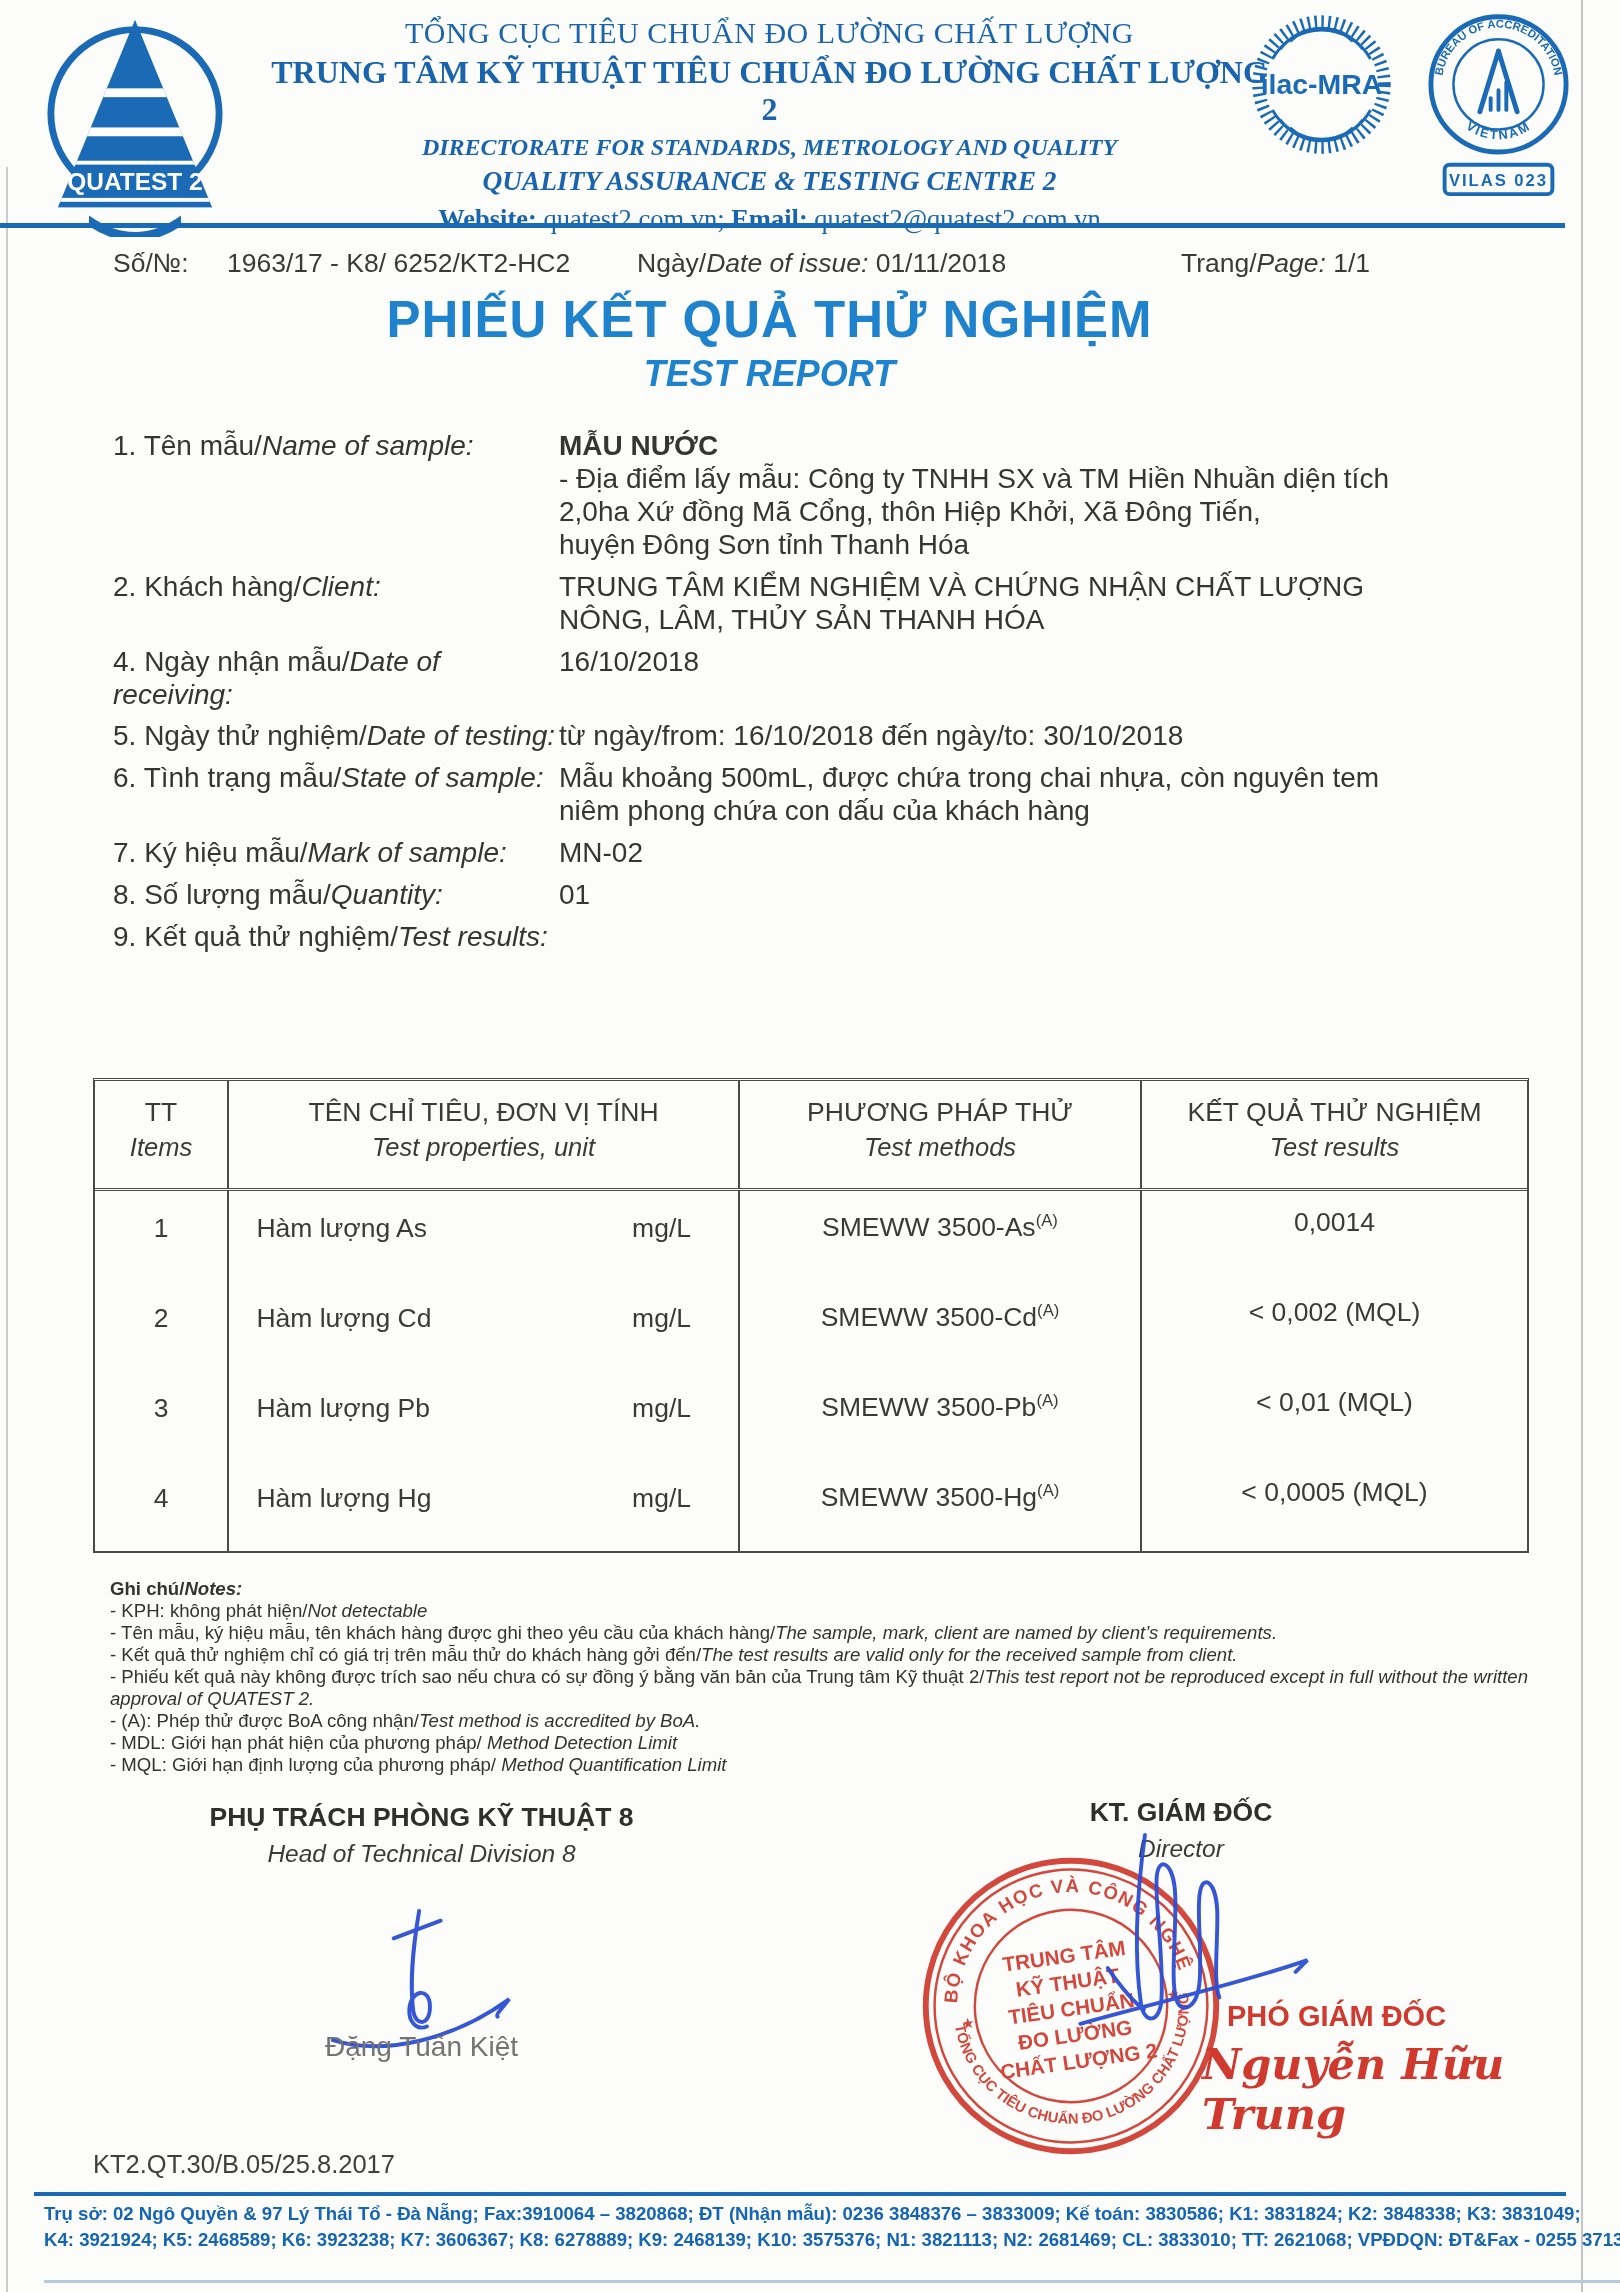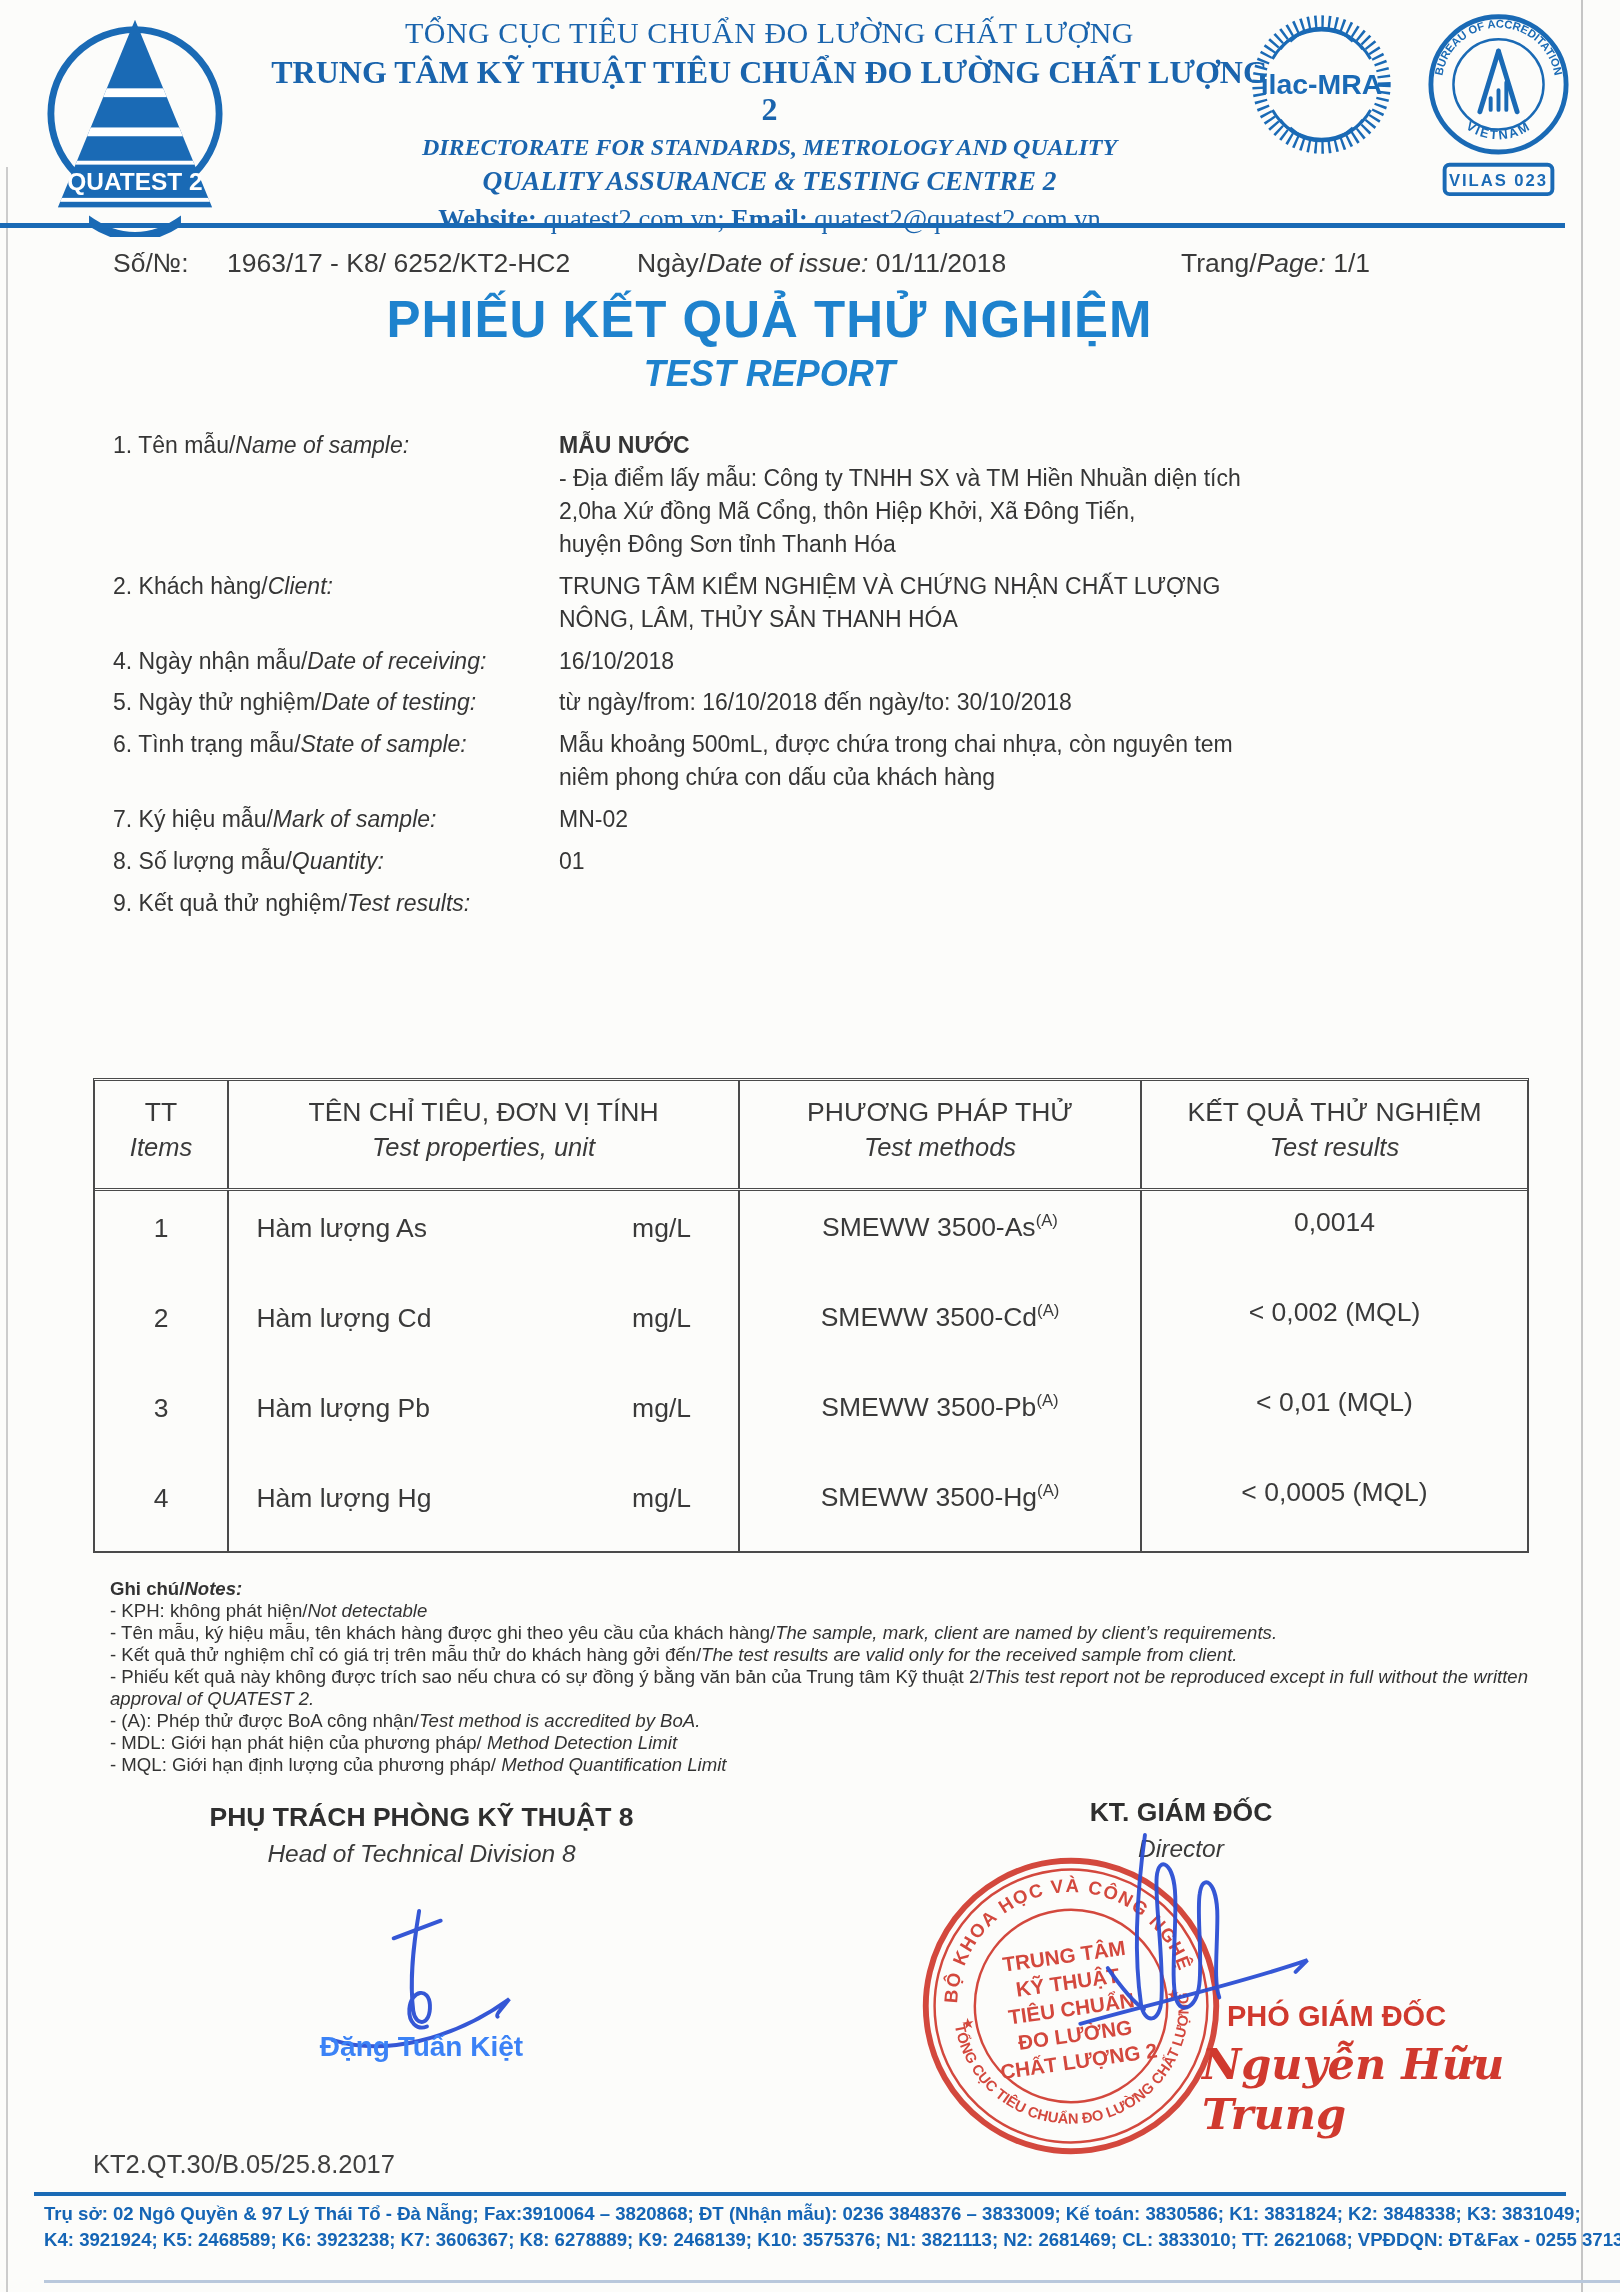--- a/index.html
+++ b/index.html
@@ -37,21 +37,21 @@
   .meta-date { position:absolute; left:637px; }
   .meta-page { position:absolute; left:1181px; }
 
   
   .doc-title { position:absolute; top:290px; left:0; width:1539px; text-align:center;
     font-size:51px; font-weight:bold; color:#1e82cd; letter-spacing:1px; }
   .doc-subtitle { position:absolute; top:353px; left:0; width:1539px; text-align:center;
     font-size:36px; font-weight:600; font-style:italic; color:#1e82cd; }
 
   
-  .fields { position:absolute; top:429px; left:113px; width:1419px; font-size:23px; color:#353535; }
+  .fields { position:absolute; top:429px; left:113px; width:1419px; font-size:28px; color:#353535; }
   .field { display:flex; margin-bottom:8.8px; }
   .field-label { width:446px; flex:none; line-height:33px; }
   .field-label .en { font-style:italic; }
   .field-value { flex:1; line-height:33px; }
   .field-value div { white-space:nowrap; }
   .v-strong { font-weight:bold; }
 
   
   .rtable { position:absolute; top:1078px; left:93px; width:1436px;
     border:2px solid #4a4a4a; border-top:3.9px double #4a4a4a; color:#3a3a3a; }
@@ -77,21 +77,21 @@
 
   
   .sig-left-title { position:absolute; top:1802px; left:147px; width:549px; text-align:center; }
   .sig-right-title { position:absolute; top:1797px; left:931px; width:500px; text-align:center; }
   .sig-title-vi { font-size:26.5px; font-weight:bold; color:#2f2f2f; }
   .sig-title-en { font-size:24.5px; font-style:italic; margin-top:6.9px; color:#3a3a3a; }
   .sig-left-svg { position:absolute; top:1905px; left:323px; }
   .sig-right-svg { position:absolute; top:1823px; left:1051px; }
   .seal-svg { position:absolute; top:1849px; left:914px; }
   .sig-left-name { position:absolute; top:2031px; left:147px; width:549px; text-align:center;
-    font-size:28px; font-weight:bold; color:#3b82f6; }
+    font-size:28px; font-weight:normal; color:#737373; }
   .deputy-title { position:absolute; top:2000px; left:1227px; font-size:29px; font-weight:bold; color:#d0392e; }
   .deputy-name { position:absolute; top:2039px; left:1202px; font-size:43px; font-weight:bold; font-style:italic;
     font-family:"DejaVu Serif", serif; color:#d0392e; }
 
   
   .form-code { position:absolute; top:2150px; left:93px; font-size:25.5px; color:#3f3f3f; }
   .rule-footer { position:absolute; top:2192px; left:34px; width:1532px; height:3.9px; background:#1a6ab5; }
   .footer-text { position:absolute; top:2201px; left:44px; width:1549px;
     font-size:18.6px; font-weight:bold; color:#1565b5; line-height:25.5px; }
   .footer-text div { white-space:nowrap; }

